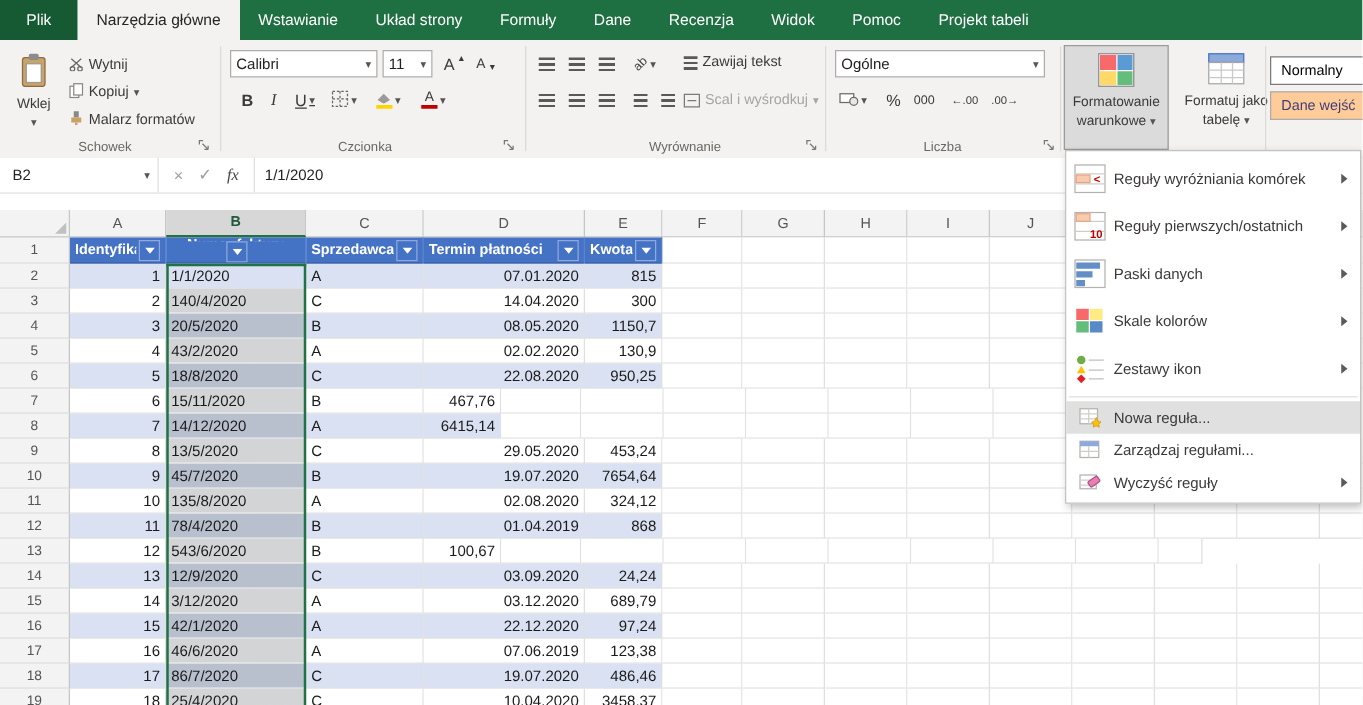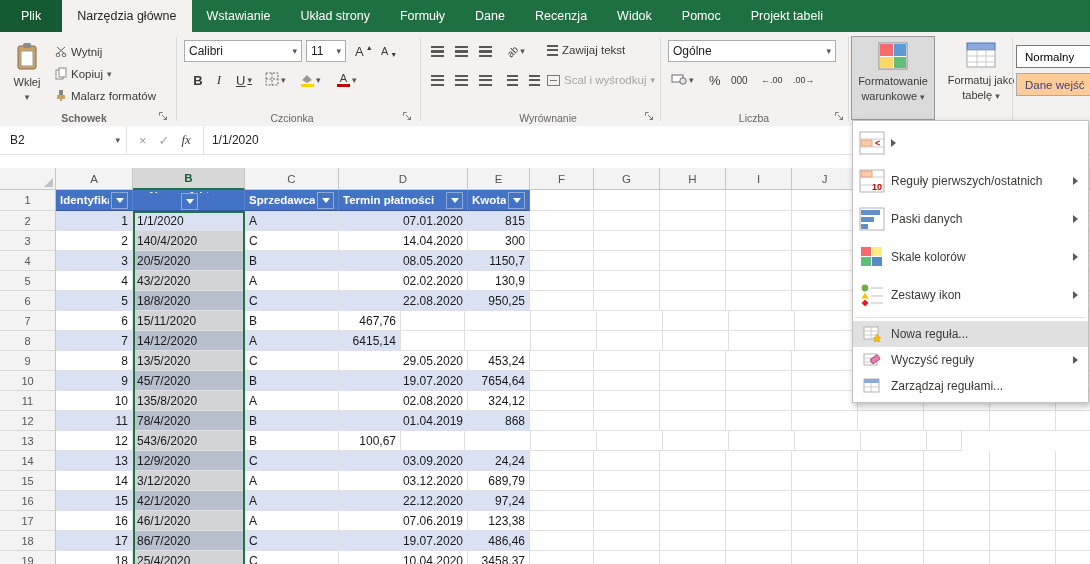--- a/index.html
+++ b/index.html
@@ -114,21 +114,21 @@
     <span class="dAr">▾</span>
   </div>
   <div class="sbtn" style="left:52px;top:54px;">
     <span><svg width="12" height="13">
           <rect x="4" y="1" width="4" height="5" fill="#8A8886"></rect>
           <rect x="2" y="6" width="8" height="4" fill="#C8A165"></rect>
           <path d="M5 10 h2 v2 h-2 z" fill="#C8A165"></path>
         </svg></span>
     <span>Malarz formatów</span>
   </div>
-  <div class="glabel" style="left:0;width:168px;font-weight:bold;">Schowek</div>
+  <div class="glabel" style="left:0;width:168px;">Schowek</div>
   <div class="launch" style="left:158px;"><svg width="11" height="11">
         <path d="M1.5 4.5 V1.5 H4.5" stroke="#777" fill="none"></path>
         <path d="M4 4 L8.5 8.5 M8.5 8.5 H5.5 M8.5 8.5 V5.5" stroke="#777" fill="none"></path>
       </svg></div>
   <div class="gsep" style="left:176px;"></div>
 
   <div class="combo" style="left:184px;top:8px;width:118px;">
     <span>Calibri</span>
       <span class="cAr">▾</span>
   </div>
@@ -627,21 +627,21 @@
         <div class="c" style="width: 66px;"></div>
         <div class="c" style="width: 66px;"></div>
         <div class="c" style="width: 66px;"></div>
         <div class="c" style="width: 66px;"></div>
         <div class="c" style="width: 66px;"></div>
         <div class="c" style="width: 35px;"></div>
       </div>
       <div class="grow">
         <div class="rn">17</div>
         <div class="c tcell num" style="width: 77px;">16</div>
-        <div class="c tcell colsel" style="width: 112px;">46/1/2020</div>
+        <div class="c tcell colsel" style="width: 112px;">46/6/2020</div>
         <div class="c tcell" style="width: 94px;">A</div>
         <div class="c tcell num" style="width: 129px;">07.06.2019</div>
         <div class="c tcell num" style="width: 62px;">123,38</div>
         <div class="c" style="width: 64px;"></div>
         <div class="c" style="width: 66px;"></div>
         <div class="c" style="width: 66px;"></div>
         <div class="c" style="width: 66px;"></div>
         <div class="c" style="width: 66px;"></div>
         <div class="c" style="width: 66px;"></div>
         <div class="c" style="width: 66px;"></div>
@@ -690,20 +690,21 @@
   <div class="mitem big">
     <span class="mic">
       <svg width="26" height="24">
           <rect x="1" y="1" width="24" height="22" fill="#fff" stroke="#B5B2AE"></rect>
           <line x1="1" y1="8" x2="25" y2="8" stroke="#D0CDC9"></line>
           <line x1="1" y1="16" x2="25" y2="16" stroke="#D0CDC9"></line>
           <rect x="2" y="9" width="11" height="6" fill="#F8CBAD" stroke="#E8A584"></rect>
           <text x="16" y="15" font-size="9" fill="#C00000" font-weight="bold">&lt;</text>
         </svg>
     </span>
+    <span class="mlabel">Reguły wyróżniania komórek</span>
     <span class="marrow"></span>
   </div>
   <div class="mitem big">
     <span class="mic">
       <svg width="26" height="24">
           <rect x="1" y="1" width="24" height="22" fill="#fff" stroke="#B5B2AE"></rect>
           <line x1="1" y1="8" x2="25" y2="8" stroke="#D0CDC9"></line>
           <line x1="1" y1="16" x2="25" y2="16" stroke="#D0CDC9"></line>
           <rect x="2" y="2" width="11" height="6" fill="#F8CBAD" stroke="#E8A584"></rect>
           <text x="13" y="21" font-size="9" fill="#C00000" font-weight="bold">10</text>
@@ -759,33 +760,33 @@
           <line x1="1" y1="9" x2="15" y2="9" stroke="#D0CDC9"></line>
           <line x1="8" y1="1" x2="8" y2="13" stroke="#D0CDC9"></line>
           <path d="M14 8 L15.6 11.2 L17.8 11.5 L16 13.4 L16.5 16 L14 14.6 L11.5 16 L12 13.4 L10.2 11.5 L12.4 11.2 Z" fill="#FFC000" stroke="#BF8F00" stroke-width="0.5"></path>
         </svg>
     </span>
     <span class="mlabel">Nowa reguła...</span>
   </div>
   <div class="mitem small">
     <span class="mic">
       <svg width="18" height="16">
+          <rect x="1" y="1" width="15" height="13" fill="#fff" stroke="#B5B2AE"></rect>
+          <rect x="1" y="1" width="15" height="4" fill="#8EAADB"></rect>
+          <line x1="1" y1="9" x2="16" y2="9" stroke="#D0CDC9"></line>
+          <line x1="8" y1="5" x2="8" y2="14" stroke="#D0CDC9"></line>
+        </svg>
+    </span>
+    <span class="mlabel">Zarządzaj regułami...</span>
+  </div>
+  <div class="mitem small">
+    <span class="mic">
+      <svg width="18" height="16">
           <rect x="1" y="2" width="13" height="11" fill="#fff" stroke="#B5B2AE"></rect>
           <line x1="1" y1="6" x2="14" y2="6" stroke="#D0CDC9"></line>
           <line x1="1" y1="10" x2="14" y2="10" stroke="#D0CDC9"></line>
           <rect x="8" y="5" width="9" height="5" rx="1" transform="rotate(-35 12 8)" fill="#E87FB4" stroke="#B05080"></rect>
         </svg>
     </span>
     <span class="mlabel">Wyczyść reguły</span>
     <span class="marrow"></span>
   </div>
-  <div class="mitem small">
-    <span class="mic">
-      <svg width="18" height="16">
-          <rect x="1" y="1" width="15" height="13" fill="#fff" stroke="#B5B2AE"></rect>
-          <rect x="1" y="1" width="15" height="4" fill="#8EAADB"></rect>
-          <line x1="1" y1="9" x2="16" y2="9" stroke="#D0CDC9"></line>
-          <line x1="8" y1="5" x2="8" y2="14" stroke="#D0CDC9"></line>
-        </svg>
-    </span>
-    <span class="mlabel">Zarządzaj regułami...</span>
-  </div>
 </div>
 
 </body></html>

